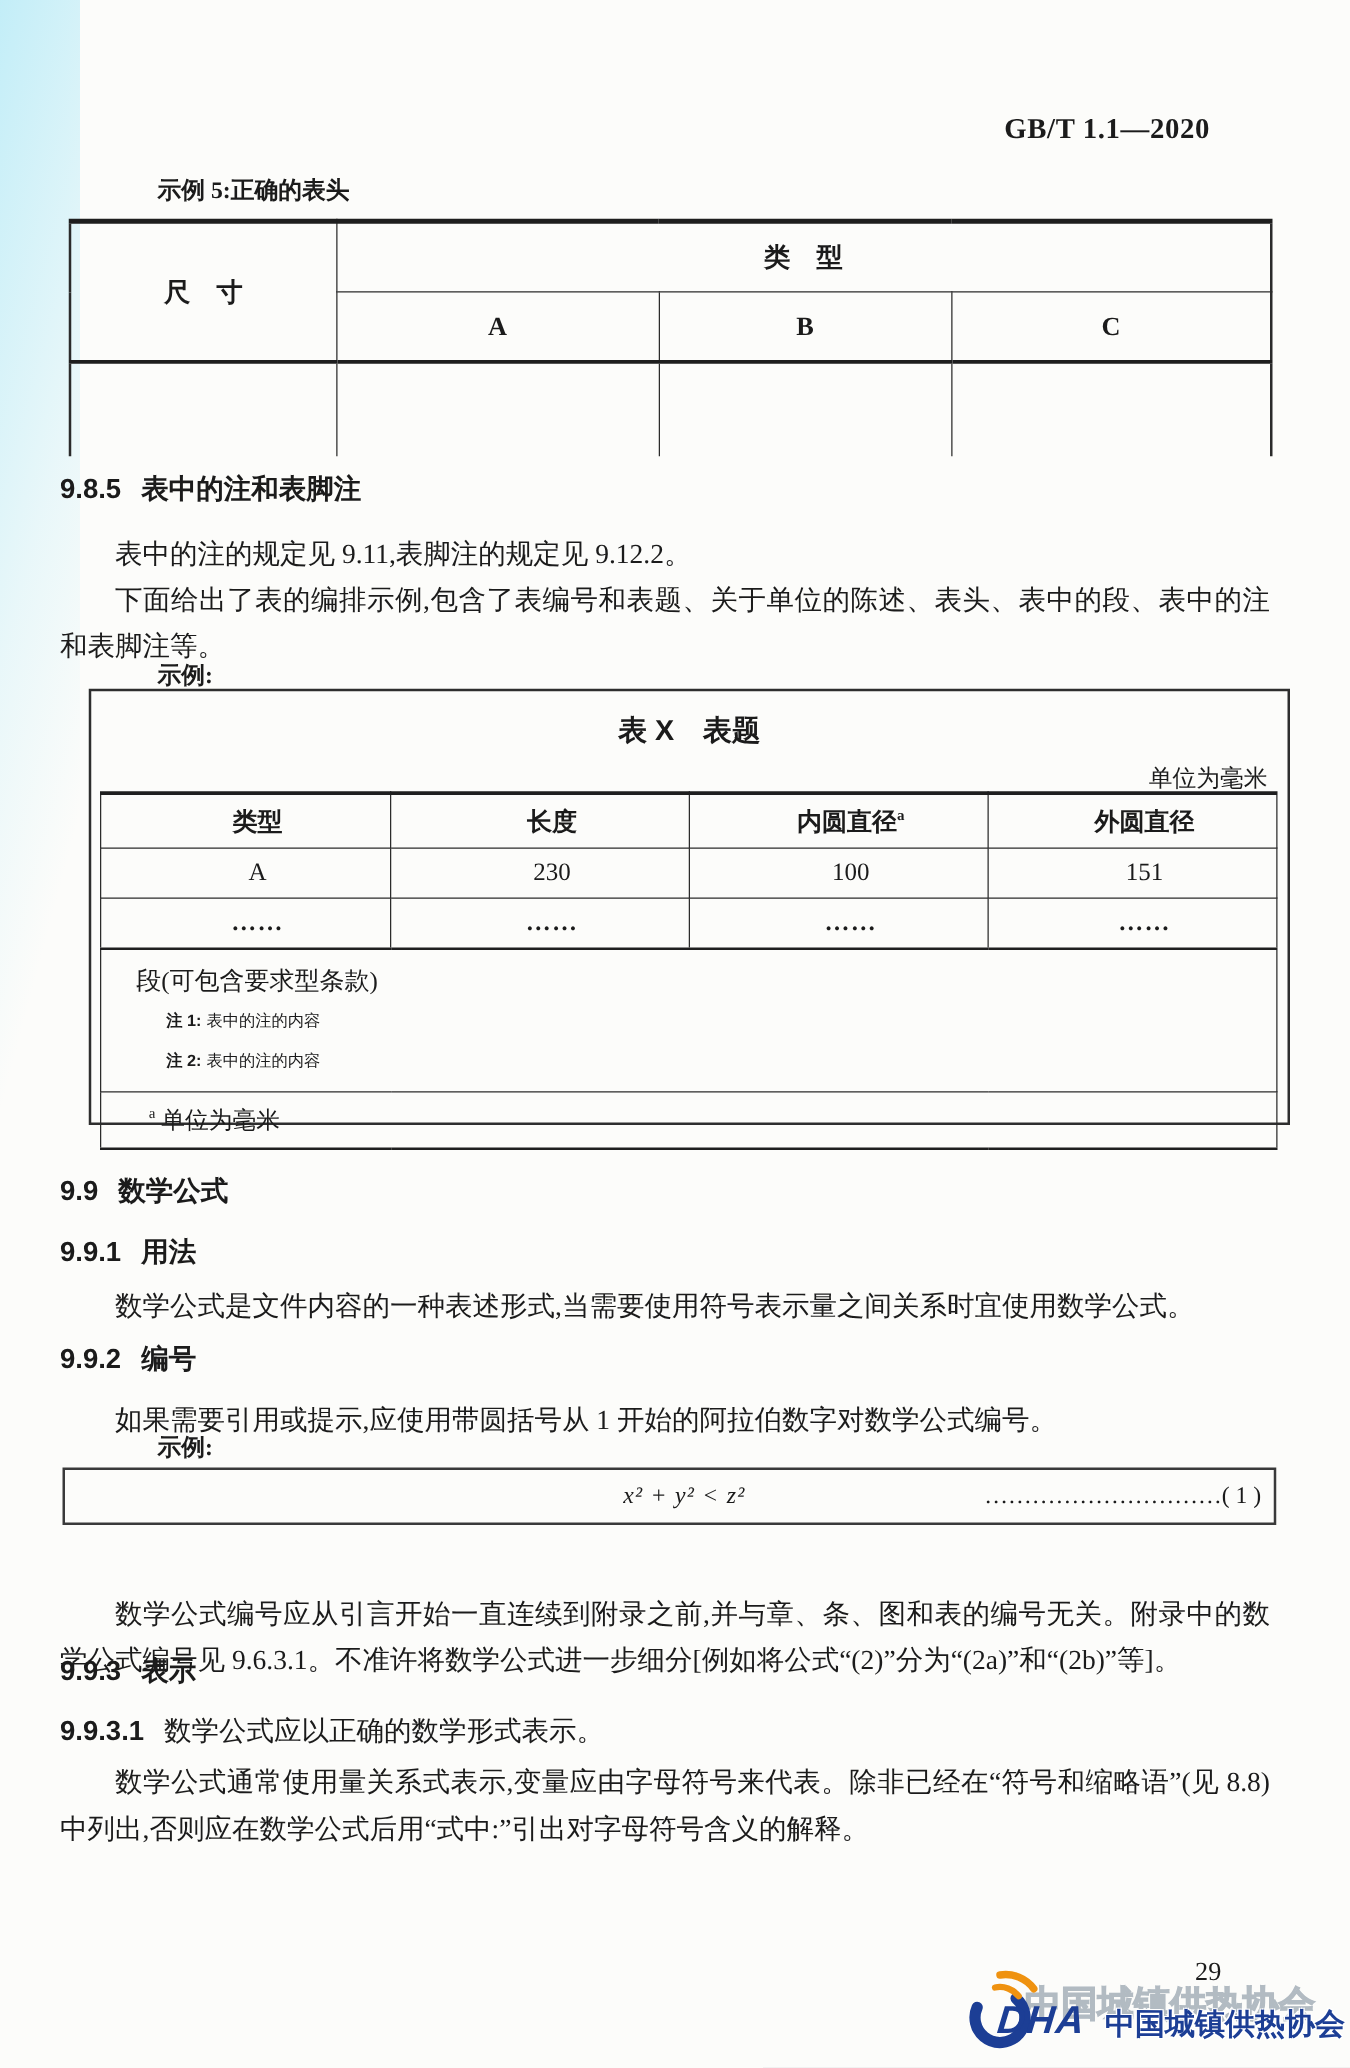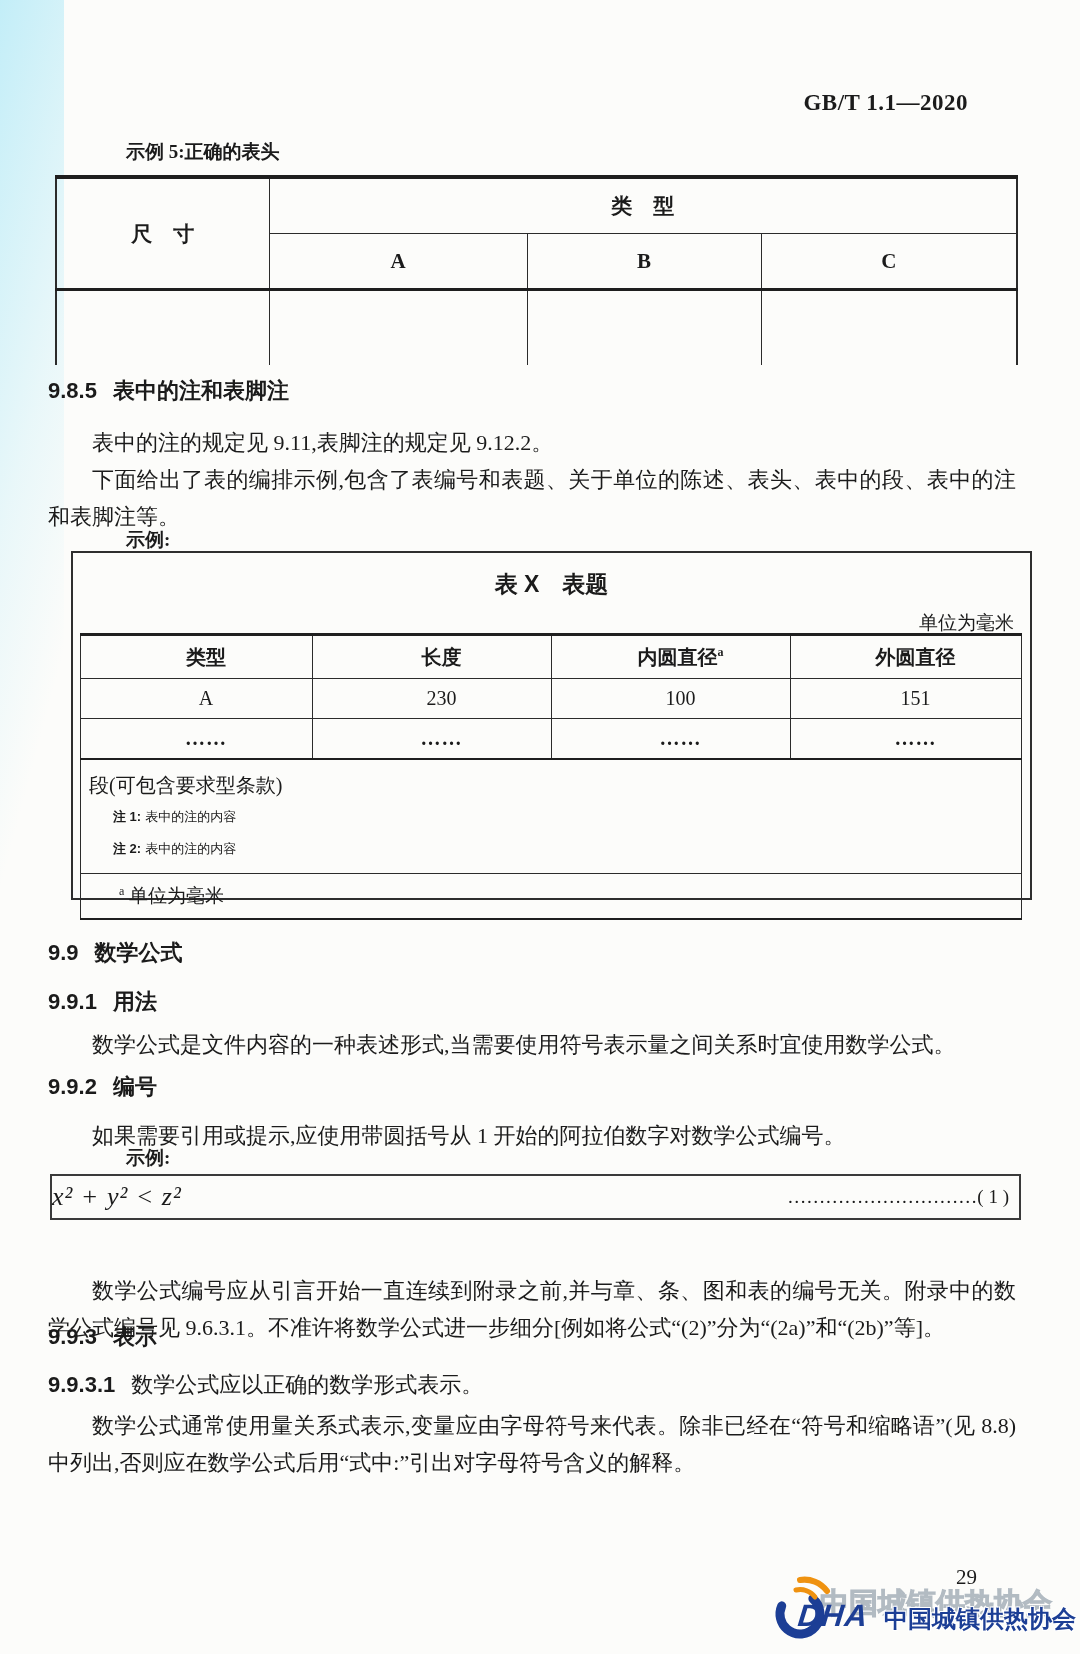--- a/index.html
+++ b/index.html
@@ -60,35 +60,35 @@
   .exbox .exunit { position:absolute; top:57px; right:16px; font-size:19px; }
   .t2 {
     position:absolute; left:7px; top:80px; width:941px;
     border-collapse:collapse; table-layout:fixed; font-size:20px;
     border-top:3px solid #1f1f1f;
   }
   .t2 th, .t2 td { border:1.6px solid #2b2b2b; text-align:center;padding-left:20px; }
   .t2 .row-h th { height:40px; font-weight:600; }
   .t2 .row-a td { height:37px; }
   .t2 .row-d td { height:37px; border-bottom:2.6px solid #1f1f1f; font-weight:bold; letter-spacing:1px; }
-  .t2 .cell-notes { text-align:left; padding:9px 10px 8px 4px; height:96px; vertical-align:top; }
+  .t2 .cell-notes { text-align:left; padding:9px 10px 8px 24px; height:96px; vertical-align:top; }
   .cell-notes .seg { line-height:32px; margin-left:4px; font-size:20px; }
   .cell-notes .note { line-height:32px; margin-left:28px; font-size:13px; }
   .cell-notes .nlabel { font-weight:bold; font-family:"Liberation Sans", sans-serif; margin-right:4px; }
   .t2 .cell-fnote { text-align:left; padding-left:38px; height:42px; border-bottom:2.6px solid #1f1f1f; font-size:19px; }
   sup.small { font-size:12px; }
 
   
   .fbox {
     position:absolute; left:50px; top:1174px; width:967px; height:42px;
     border:2px solid #3a3a3a;
   }
   .fbox .formula {
-    position:absolute; left:0; width:100%; top:50%; transform:translateY(-50%);
-    text-align:left; font-style:italic; font-size:26px; letter-spacing:1px;
+    position:absolute; left:12px; width:100%; top:50%; transform:translateY(-50%);
+    text-align:center; font-style:italic; font-size:19px; letter-spacing:1px;
   }
   .fbox .leader {
     position:absolute; right:10px; top:50%; transform:translateY(-50%);
     font-size:19px; font-style:normal; white-space:nowrap;
   }
 
   .h-inline-lead { font-family:"Liberation Serif", serif; font-weight:normal; font-size:22px; }
 
   
   .pageno { position:absolute; left:956px; top:1565px; font-size:21px; }

